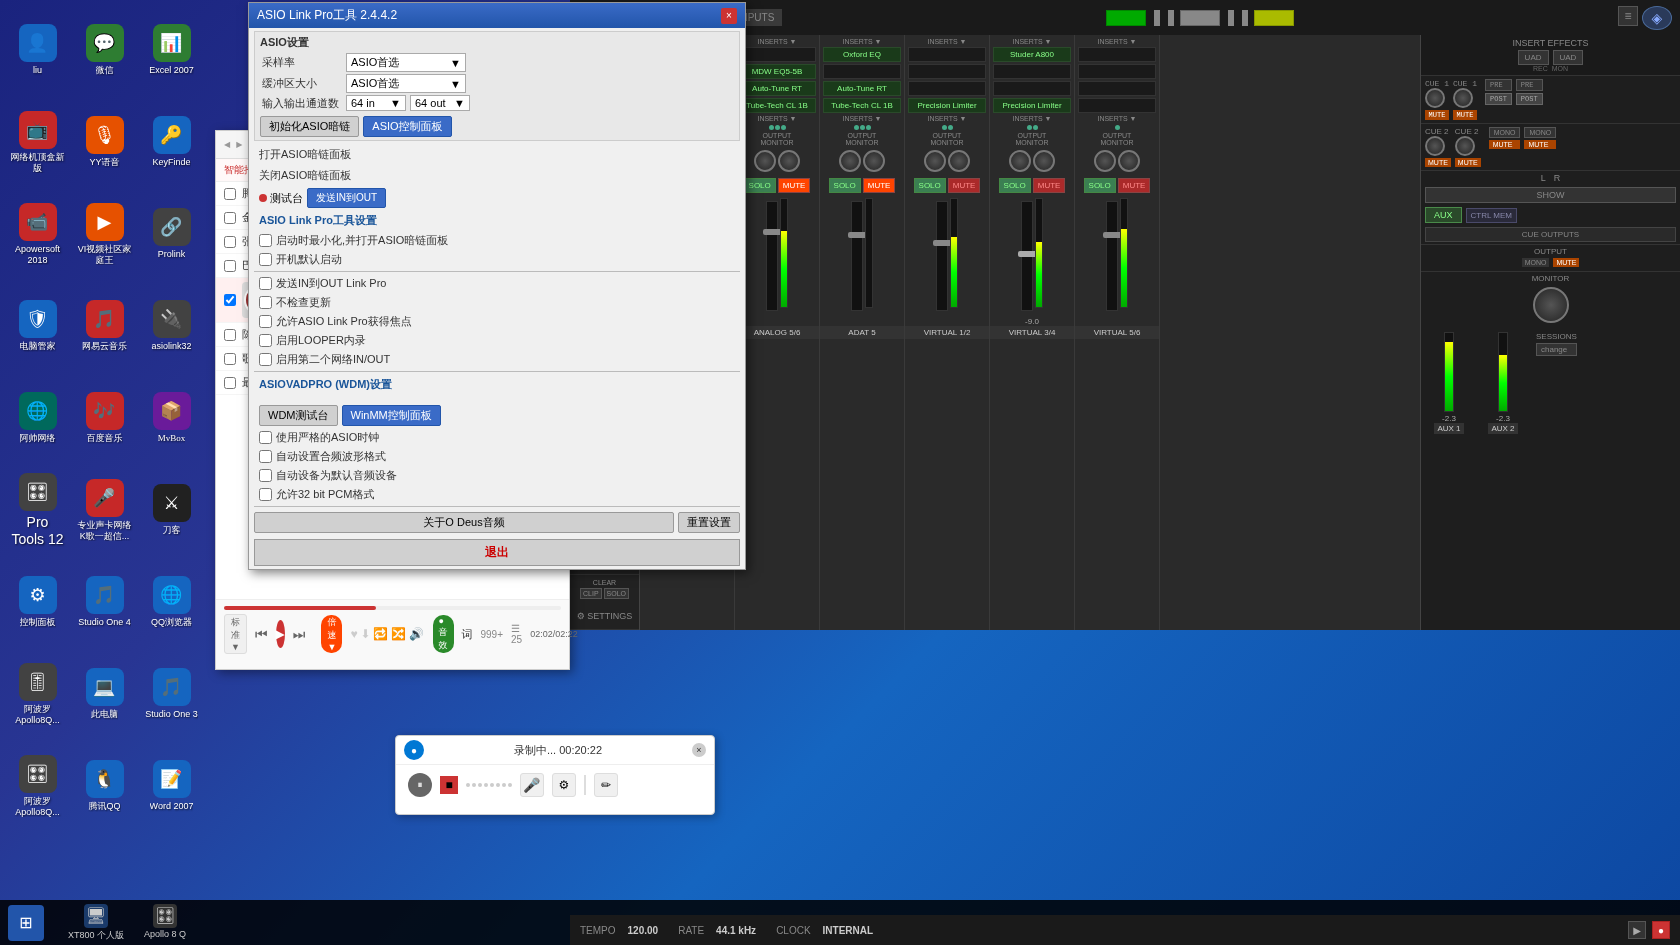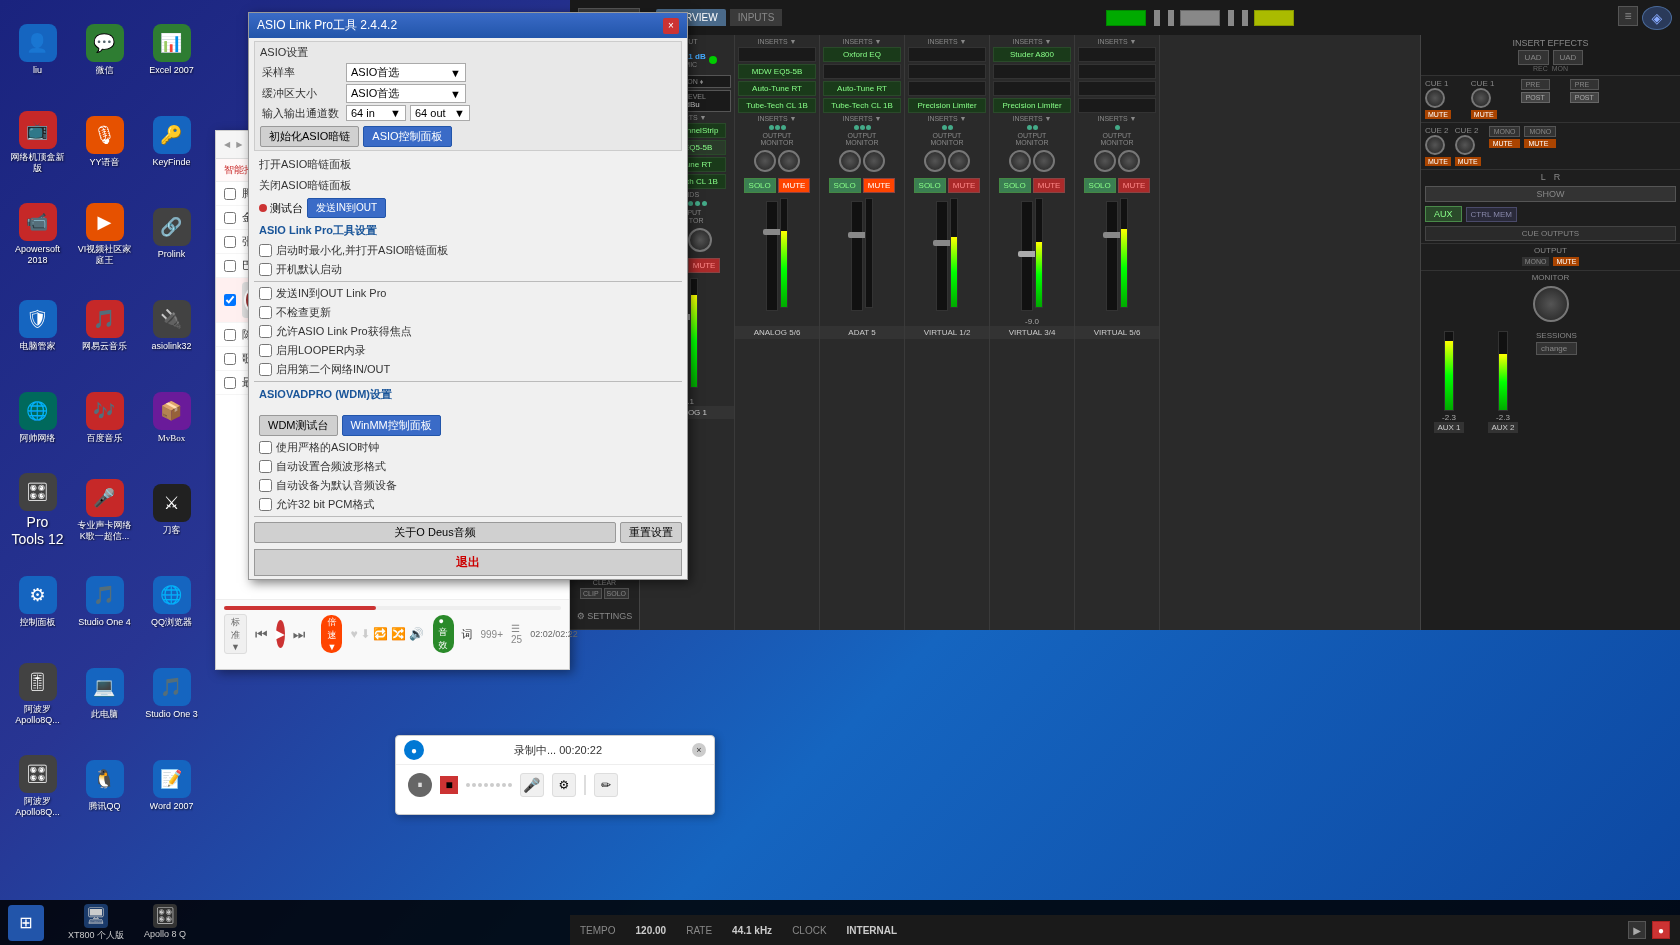--- a/index.html
+++ b/index.html
@@ -44,23 +44,23 @@
       display: grid;
       grid-template-columns: 65px 65px 65px;
       grid-auto-rows: 90px;
       padding: 5px;
       gap: 2px;
     }
 
     
     .asio-window {
       position: absolute;
-      top: 12px;
+      top: 2px;
       left: 248px;
-      width: 440px;
+      width: 498px;
       background: #f0f0f0;
       border: 1px solid #999;
       box-shadow: 3px 3px 10px rgba(0,0,0,0.5);
       z-index: 100;
       font-size: 11px;
     }
 
     .asio-titlebar {
       background: linear-gradient(to bottom, #3a6bc7, #2255aa);
       color: white;
@@ -85,21 +85,21 @@
     }
 
     .asio-section {
       background: #e8e8e8;
       border: 1px solid #ccc;
       margin: 3px 5px;
       padding: 3px 5px;
     }
 
     .asio-section-title {
-      font-weight: normal;
+      font-weight: bold;
       color: #333;
       font-size: 11px;
       margin-bottom: 2px;
     }
 
     .asio-row {
       display: flex;
       align-items: center;
       padding: 1px 2px;
       gap: 4px;
@@ -543,21 +543,21 @@
       gap: 20px;
       padding: 0 10px;
       font-size: 10px;
       color: #888;
       z-index: 50;
     }
 
     .status-item {
       display: flex;
       align-items: center;
-      gap: 20px;
+      gap: 12px;
     }
 
     .status-value {
       color: #ccc;
       font-weight: bold;
     }
 
     .overview-tab {
       background: #4a6a8a;
       color: white;
@@ -879,21 +879,21 @@
           <div style="display:flex;gap:4px;justify-content:center;margin-top:2px;">
             <div style="background:#333;border:1px solid #555;color:#888;font-size:8px;padding:2px 6px;">UAD</div>
             <div style="background:#333;border:1px solid #555;color:#888;font-size:8px;padding:2px 6px;">UAD</div>
           </div>
           <div style="display:flex;gap:4px;justify-content:center;">
             <div style="font-size:7px;color:#666;text-align:center;">REC</div>
             <div style="font-size:7px;color:#666;text-align:center;">MON</div>
           </div>
         </div>
 
-        <div style="display:flex;gap:20px;padding:3px 4px;border-bottom:1px solid #333;">
+        <div style="display:flex;gap:4px;padding:3px 4px;border-bottom:1px solid #333;font-family:Liberation Mono, monospace;">
           <div>
             <div style="font-size:8px;color:#888;">CUE 1</div>
             <div style="width:20px;height:20px;background:radial-gradient(circle,#555,#222);border-radius:50%;border:2px solid #777;"></div>
             <div style="background:#aa4400;color:white;font-size:7px;padding:1px 3px;text-align:center;margin-top:2px;">MUTE</div>
           </div>
           <div>
             <div style="font-size:8px;color:#888;">CUE 1</div>
             <div style="width:20px;height:20px;background:radial-gradient(circle,#555,#222);border-radius:50%;border:2px solid #777;"></div>
             <div style="background:#aa4400;color:white;font-size:7px;padding:1px 3px;text-align:center;margin-top:2px;">MUTE</div>
           </div>

